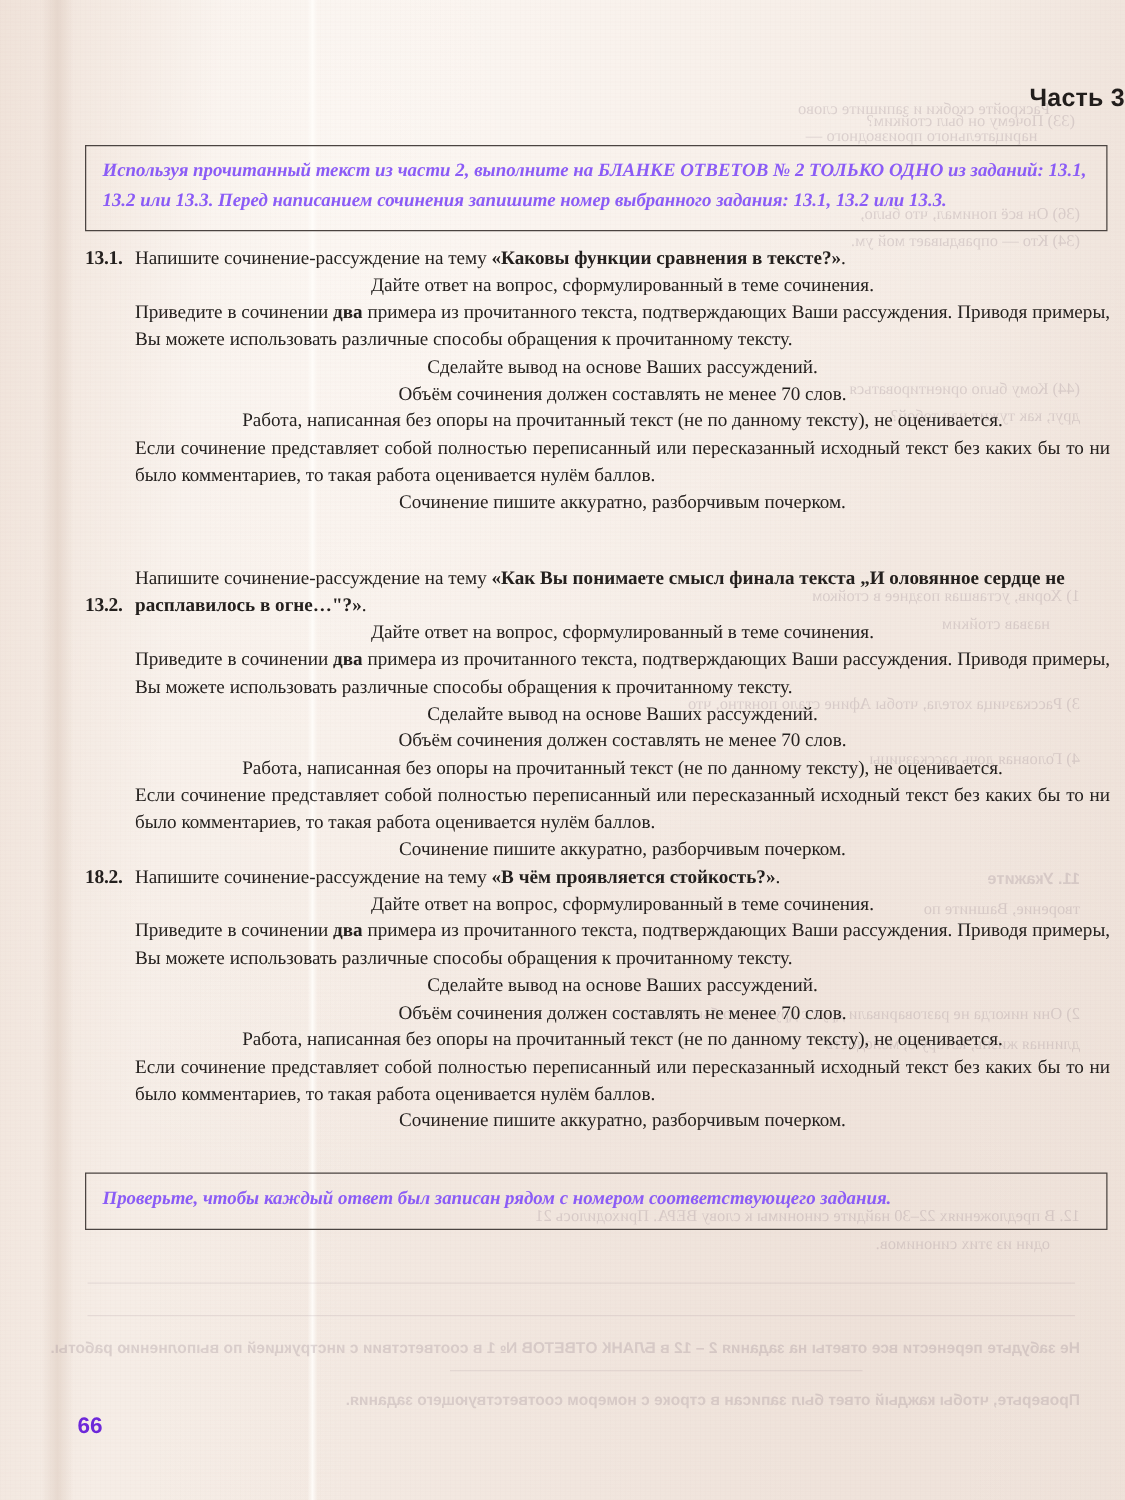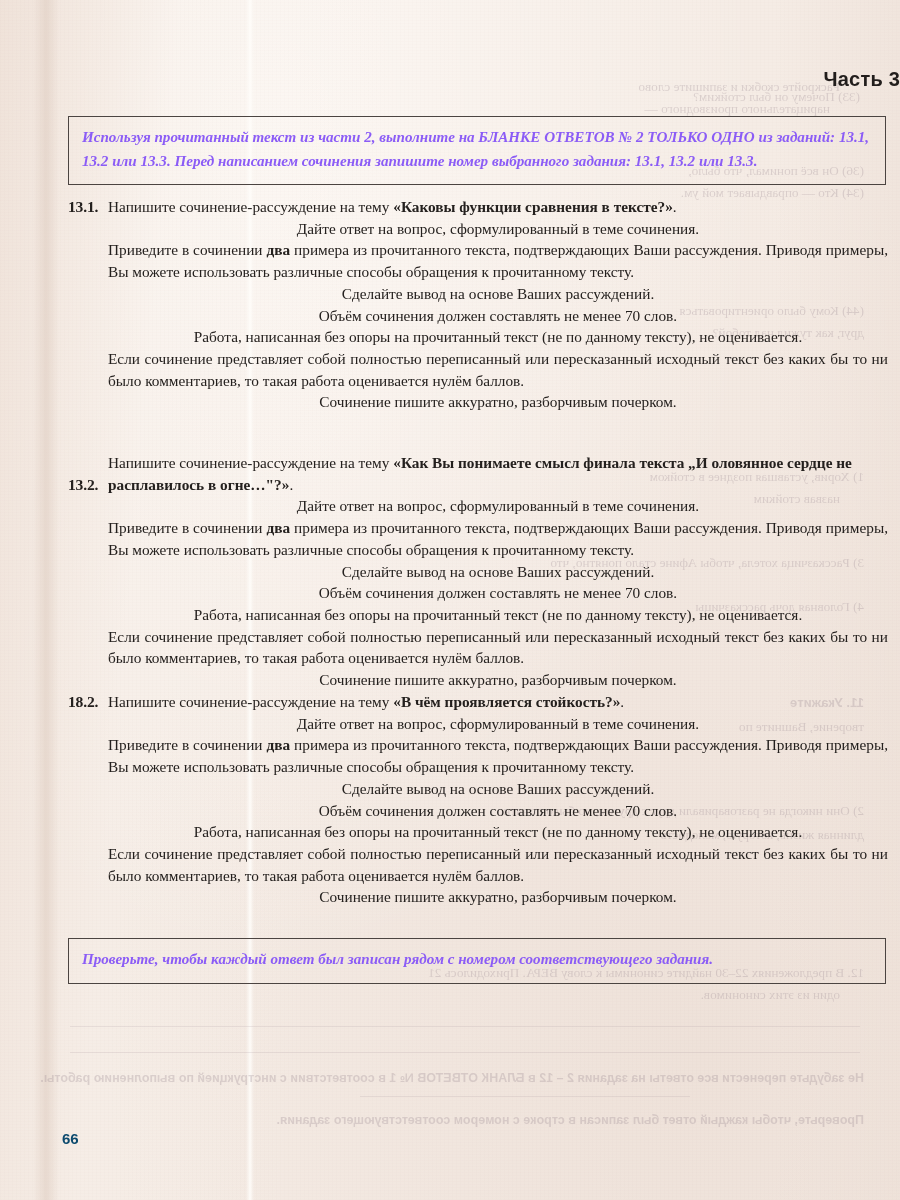--- a/index.html
+++ b/index.html
@@ -141,22 +141,22 @@
   #t1 { top: 196px; }
   #t2 { top: 441px; margin-top: 11px; }
   #t3 { top: 691px; }
 
   .page-num {
     position: absolute;
     left: 62px;
     top: 1130px;
     font-family: "Liberation Sans", sans-serif;
     font-weight: bold;
-    font-size: 15px;
-    color: #0c4a6e;
+    font-size: 18px;
+    color: #6d28d9;
   }
 </style>
 </head>
 <body>
 
 <div class="paper"></div>
 <div class="grain"></div>
 <div class="fold l"></div>
 <div class="fold r"></div>
 

